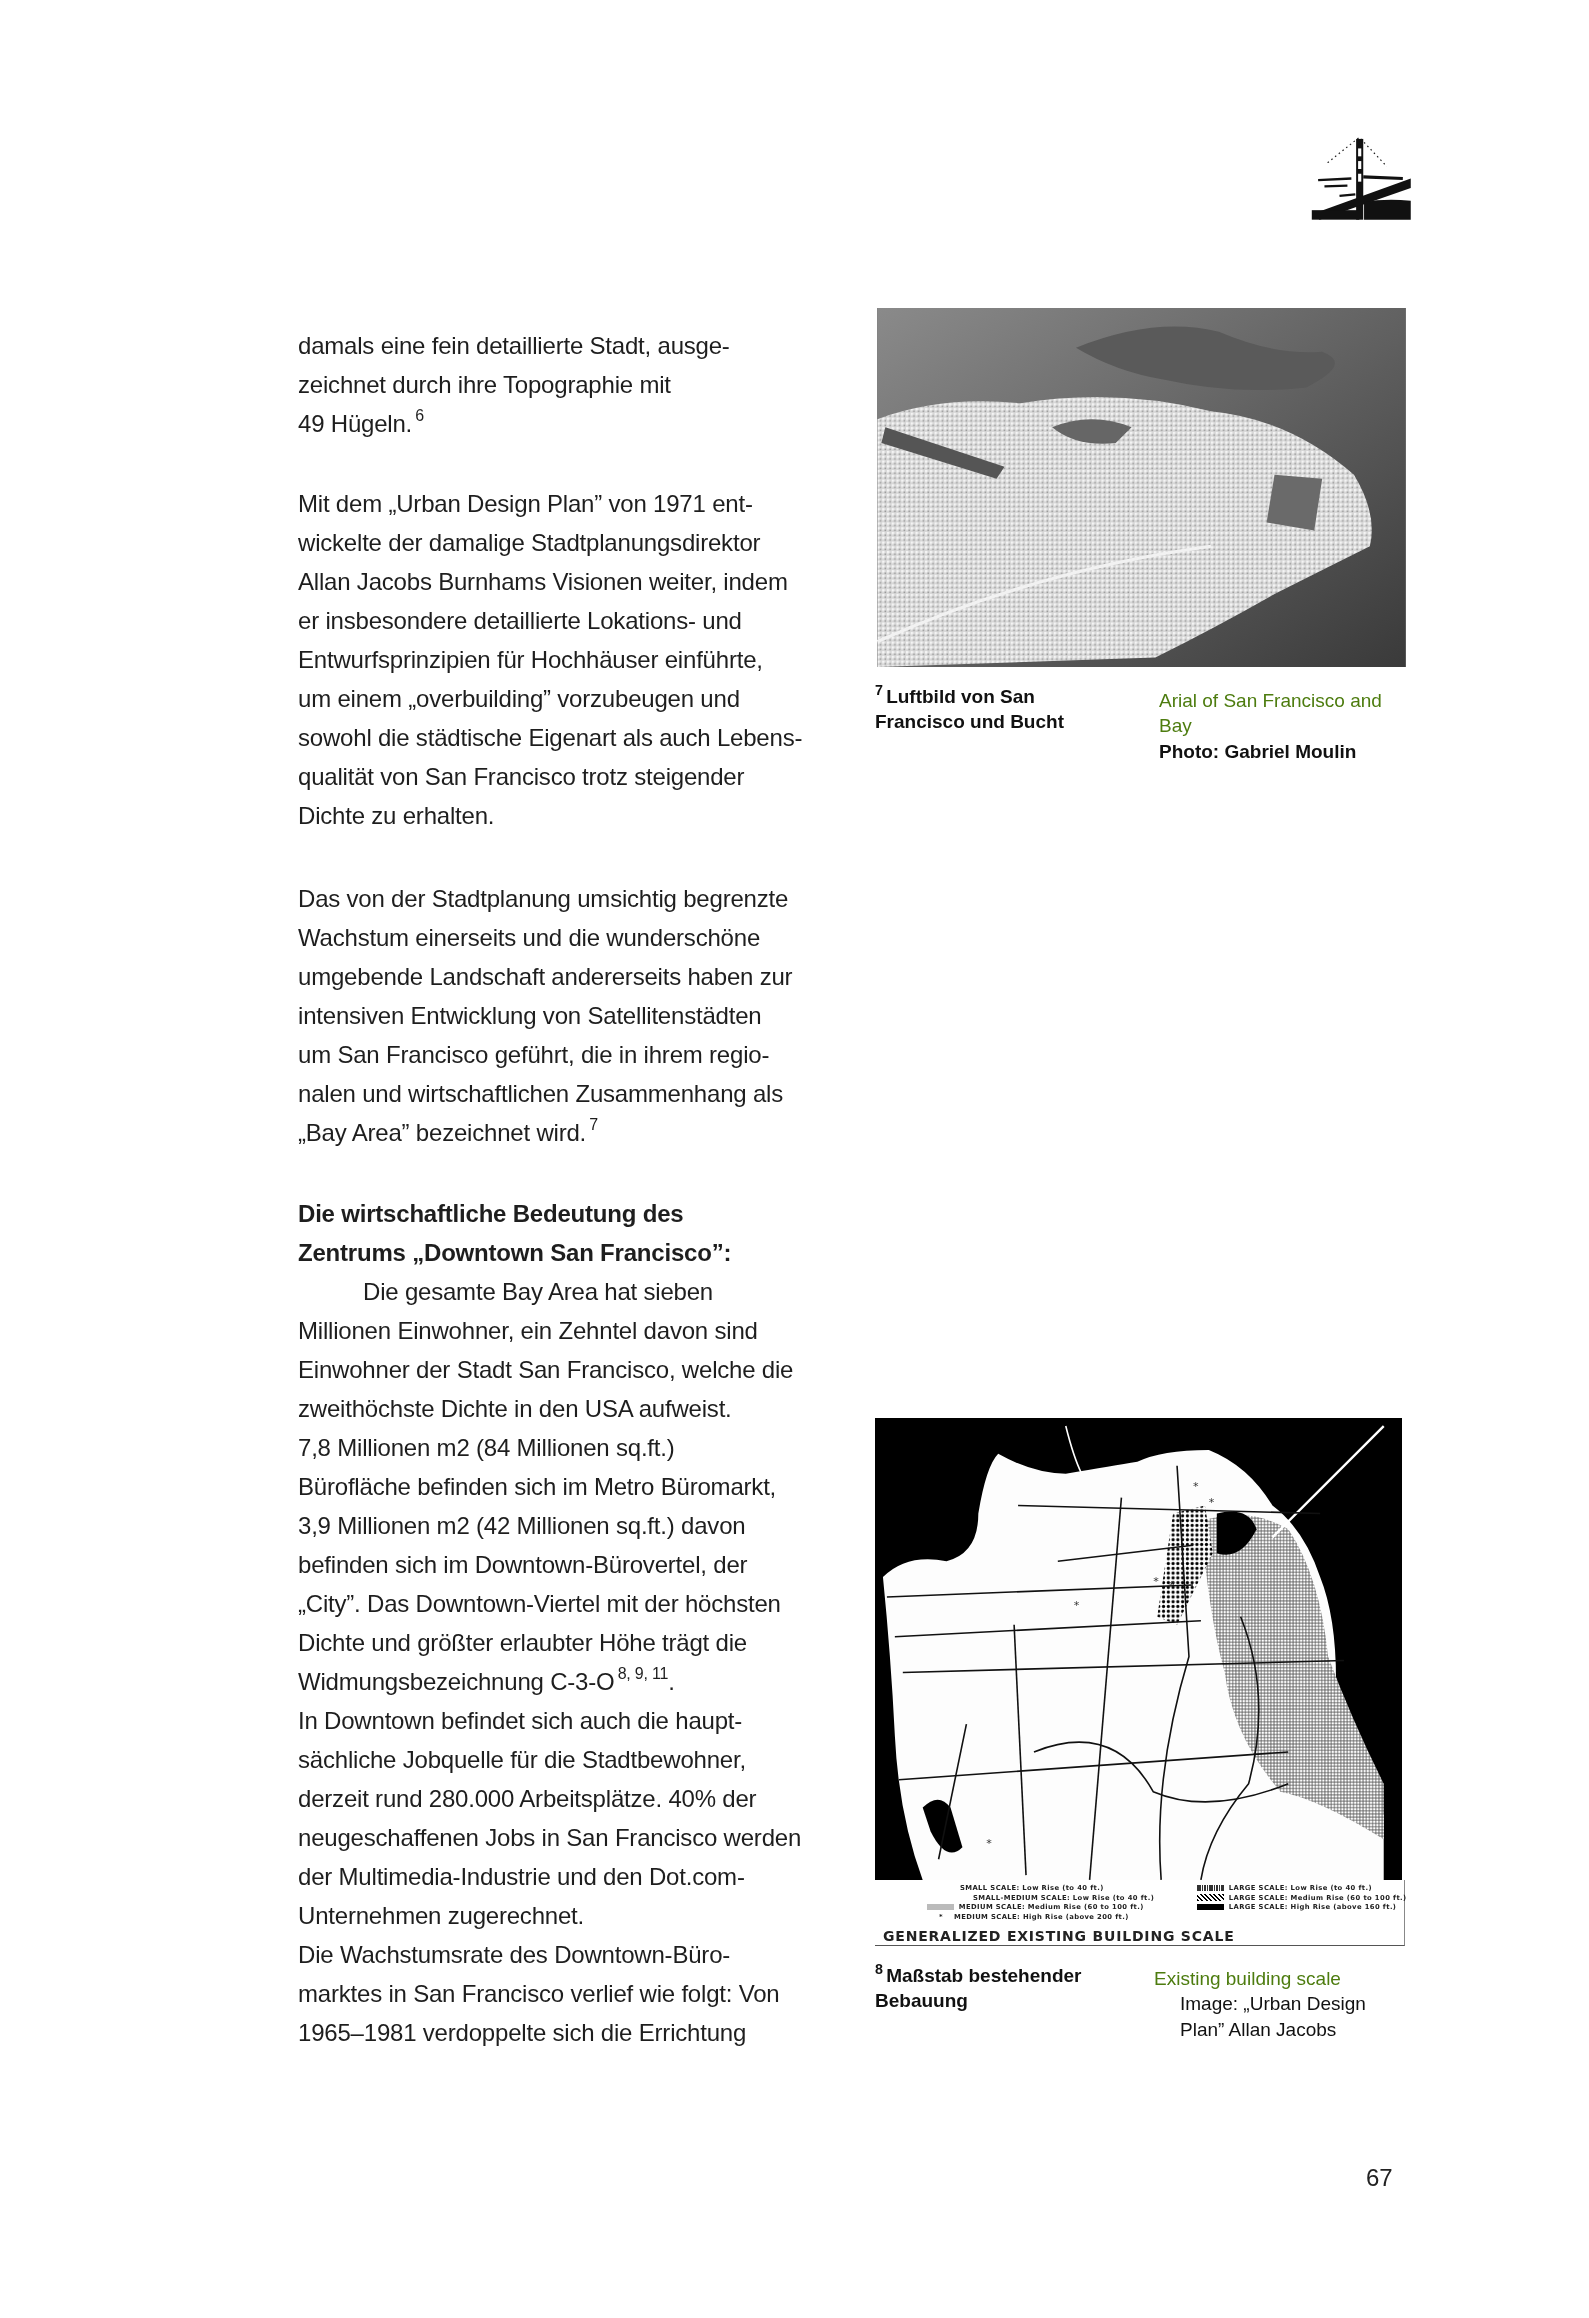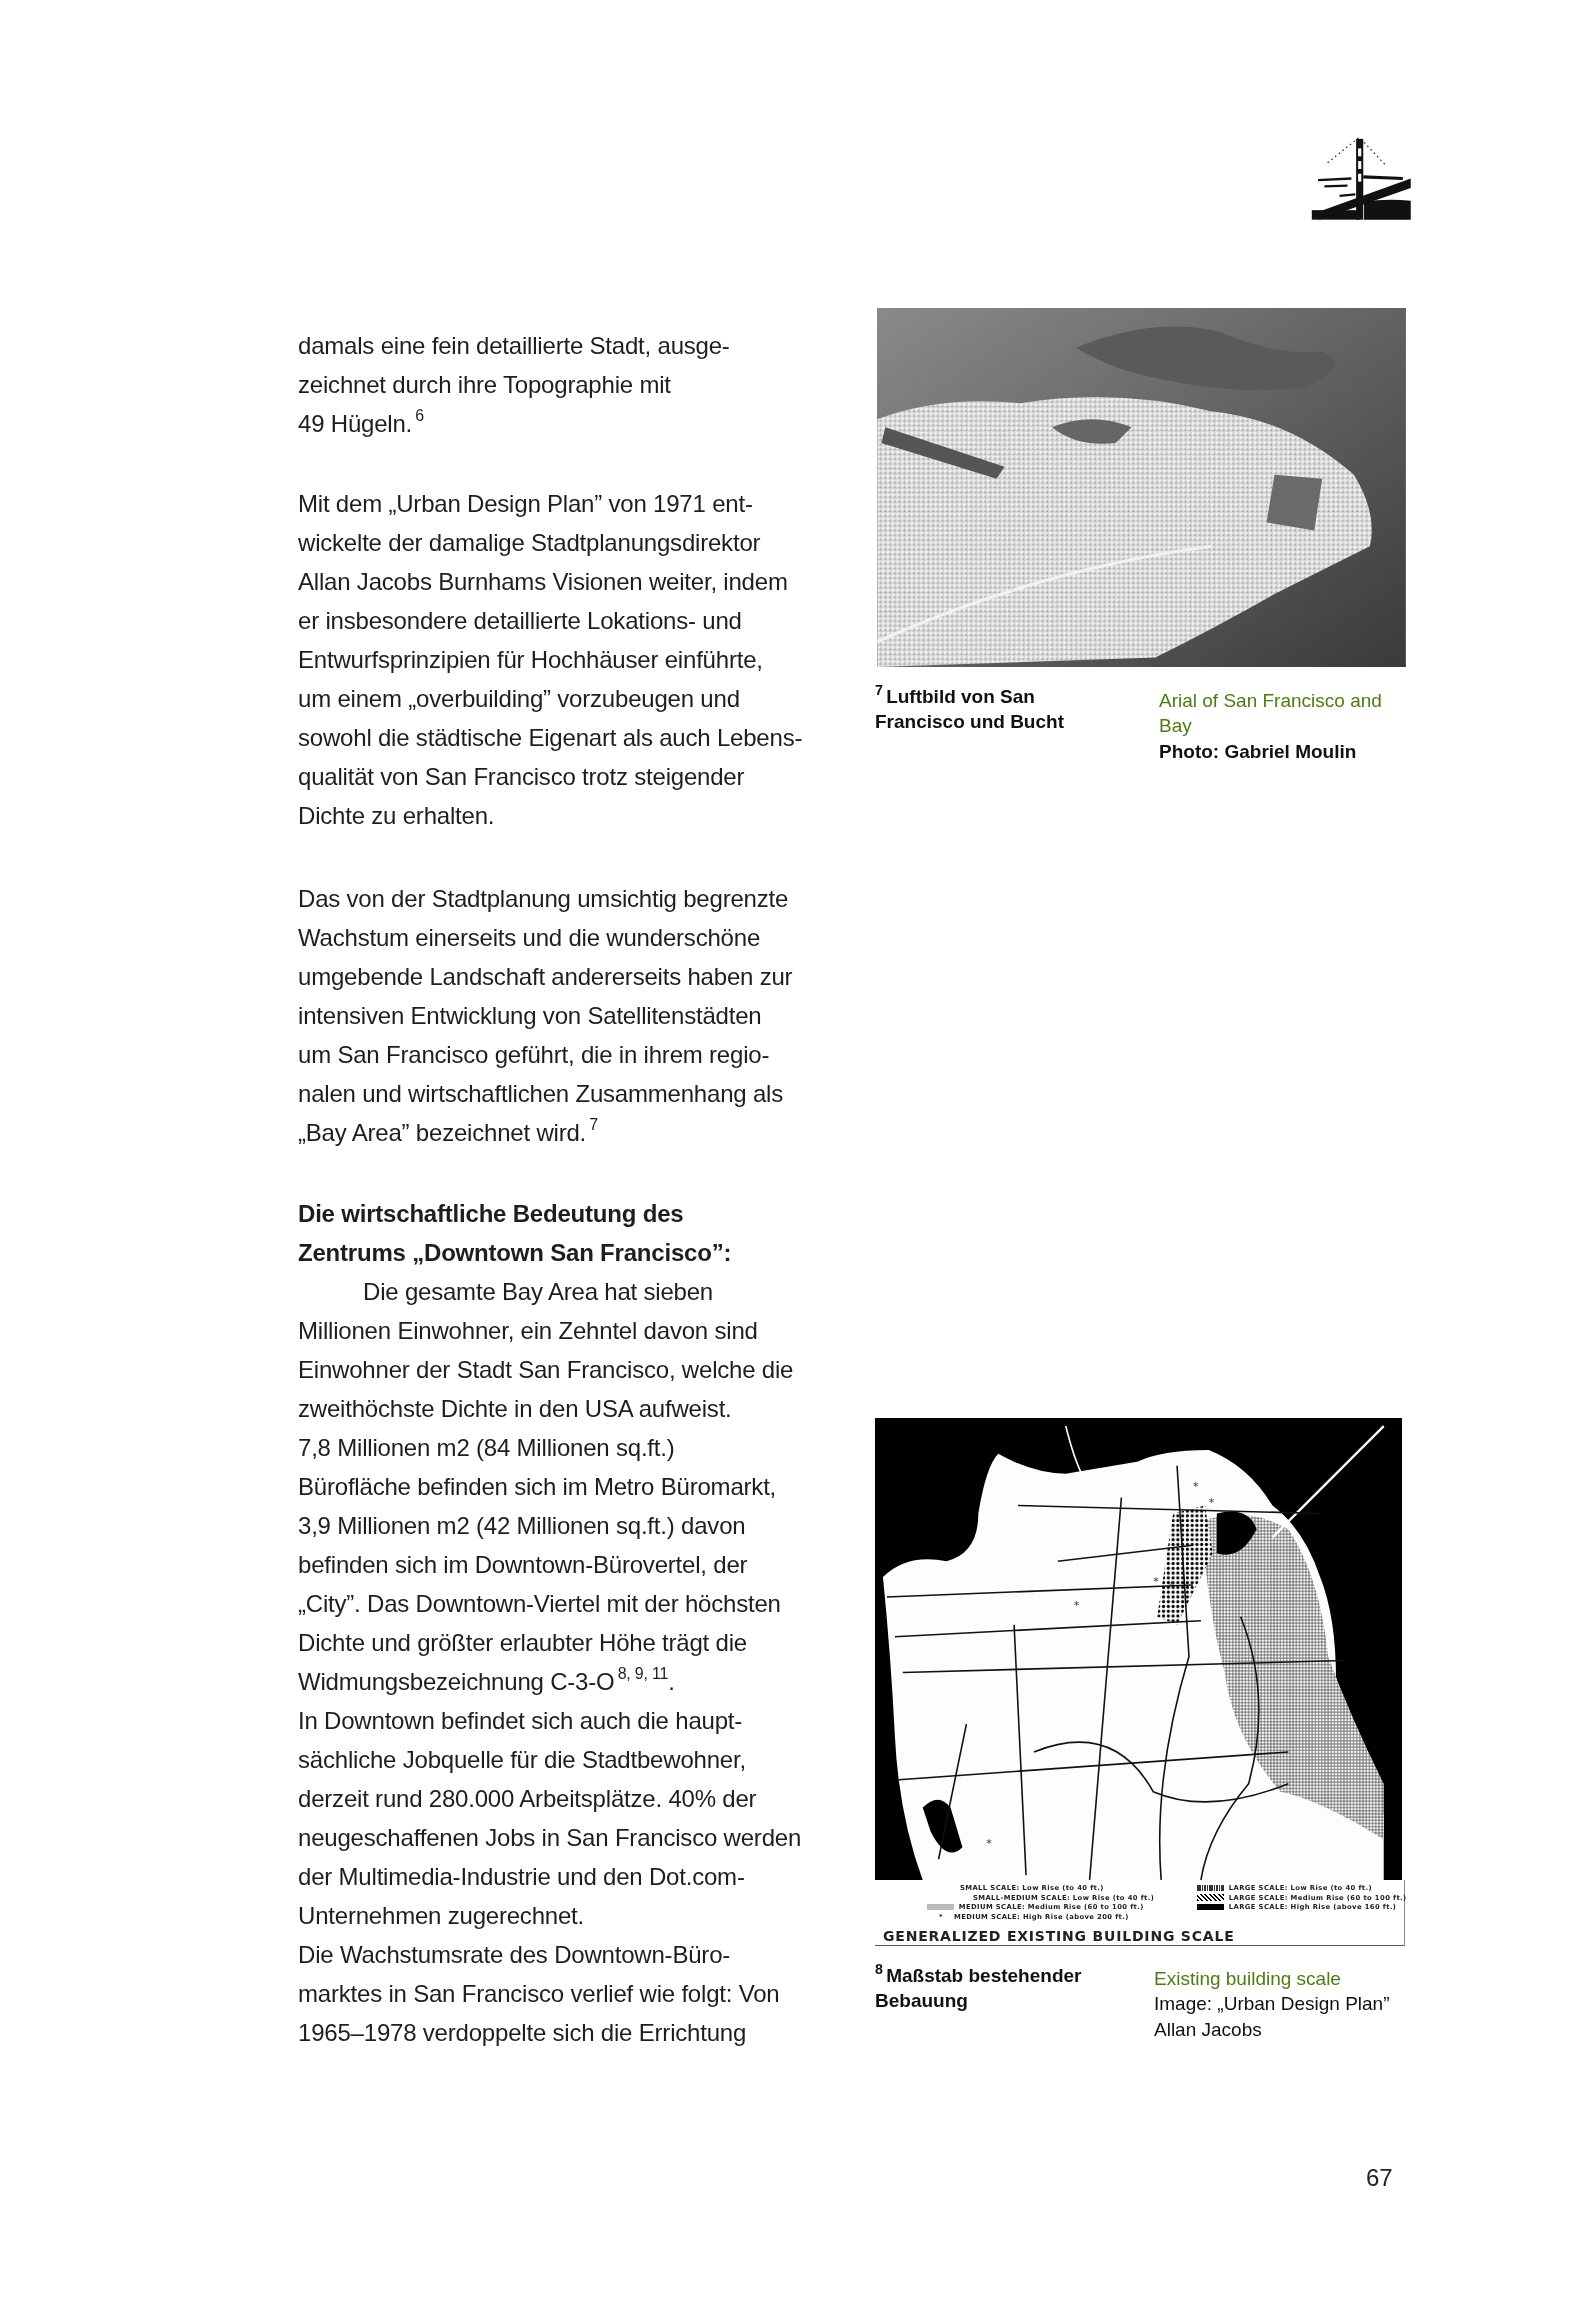--- a/index.html
+++ b/index.html
@@ -17,21 +17,21 @@
     .indent { padding-left: 65px; }
     .photo {
       position: absolute; left: 877px; top: 308px; width: 529px; height: 359px;
       background: #7d7d7d; overflow: hidden;
     }
     .photo svg, .map svg { display: block; }
     .caption { position: absolute; font-size: 19px; line-height: 25.4px; }
     .caption .de { font-weight: bold; color: #111; }
     .caption .en { color: #4d7c0f; }
     .caption .credit { color: #111; font-weight: bold; }
-    .caption .credit-normal { color: #111; }
+    .caption .credit-normal { color: #111; margin-left: 26px; }
     .caption sup { font-size: 14.3px; vertical-align: 8px; margin: 0 3.2px 0 0; }
     .map {
       position: absolute; left: 875px; top: 1418px; width: 527px; height: 462px;
       background: #000;
     }
     .legend {
       position: absolute; left: 875px; top: 1880px; width: 529px; height: 65px;
       border-right: 1.6px solid #888; border-bottom: 1.6px solid #555;
       font-family: "DejaVu Sans", sans-serif; font-size: 6.8px; font-weight: bold;
       color: #222;
@@ -109,21 +109,21 @@
     <span class="line">Dichte und größter erlaubter Höhe trägt die</span>
     <span class="line"><span>Widmungsbezeichnung C-3-O</span><sup>8, 9, 11</sup>.</span>
     <span class="line">In Downtown befindet sich auch die haupt-</span>
     <span class="line">sächliche Jobquelle für die Stadtbewohner,</span>
     <span class="line">derzeit rund 280.000 Arbeitsplätze. 40% der</span>
     <span class="line">neugeschaffenen Jobs in San Francisco werden</span>
     <span class="line">der Multimedia-Industrie und den Dot.com-</span>
     <span class="line">Unternehmen zugerechnet.</span>
     <span class="line">Die Wachstumsrate des Downtown-Büro-</span>
     <span class="line">marktes in San Francisco verlief wie folgt: Von</span>
-    <span class="line">1965–1978 verdoppelte sich die Errichtung</span>
+    <span class="line">1965–1981 verdoppelte sich die Errichtung</span>
   </p>
 </div>
 
 <div class="photo" title="Aerial photograph of San Francisco and the Bay">
   <svg width="529" height="359" viewBox="0 0 665 452">
     <defs>
       <pattern id="cityTex" width="6" height="6" patternUnits="userSpaceOnUse">
         <rect width="6" height="6" fill="#d8d8d8"></rect>
         <rect x="0" y="0" width="3" height="3" fill="#f4f4f4"></rect>
         <rect x="3" y="3" width="2" height="2" fill="#9a9a9a"></rect>

